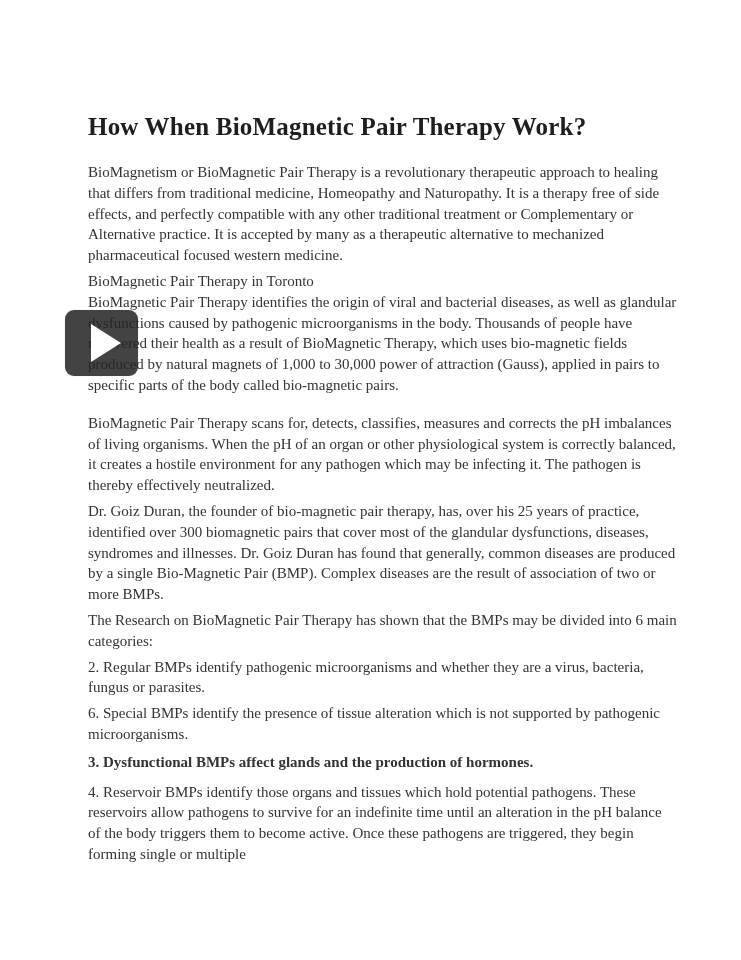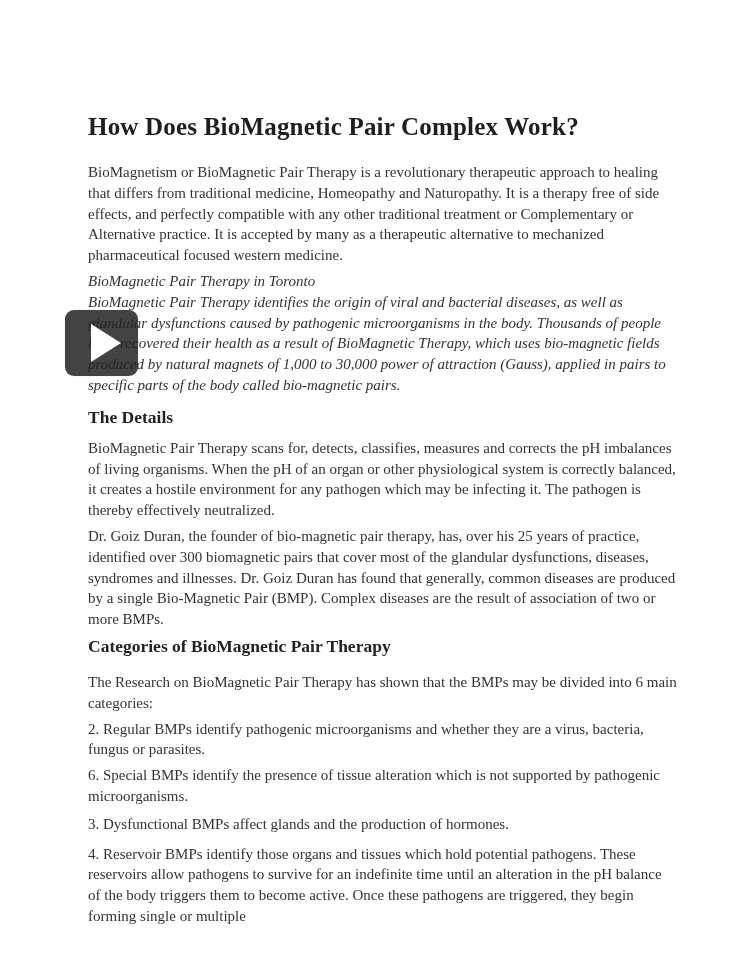--- a/index.html
+++ b/index.html
@@ -39,23 +39,23 @@
     line-height: 22px;
     font-weight: bold;
     color: #222222;
   }
   .doc h2.h-categories {
     margin-bottom: 15px;
   }
   .doc p, .doc .para {
     margin: 0 0 5px 0;
   }
-  .doc .para.m2 { margin-bottom: 10px; font-style: italic; }
+  .doc .para.m2 { margin-bottom: 17px; }
   .doc p.m7 { margin-bottom: 7px; }
-  .doc p.m9 { margin-bottom: 9px; }
+  .doc p.m9 { margin-bottom: 9px; font-weight: bold; }
   
   .play {
     position: absolute;
     left: 65px;
     top: 310px;
     width: 73px;
     height: 66px;
     background: rgba(36, 36, 36, 0.86);
     border: none;
     border-radius: 9px;
@@ -76,36 +76,34 @@
     border-left: 30px solid #ffffff;
   }
 </style>
 </head>
 <body>
 
 <div class="canvas">
 
   <div class="doc">
 
-    <h1>How Does BioMagnetic Pair Complex Work?</h1>
+    <h1>How When BioMagnetic Pair Therapy Work?</h1>
 
     <p>BioMagnetism or BioMagnetic Pair Therapy is a revolutionary therapeutic approach to healing that differs from traditional medicine, Homeopathy and Naturopathy. It is a therapy free of side effects, and perfectly compatible with any other traditional treatment or Complementary or Alternative practice. It is accepted by many as a therapeutic alternative to mechanized pharmaceutical focused western medicine.</p>
 
     <div class="para m2">
       <div>BioMagnetic Pair Therapy in Toronto</div>
       <div>BioMagnetic Pair Therapy identifies the origin of viral and bacterial diseases, as well as glandular dysfunctions caused by pathogenic microorganisms in the body. Thousands of people have recovered their health as a result of BioMagnetic Therapy, which uses bio-magnetic fields produced by natural magnets of 1,000 to 30,000 power of attraction (Gauss), applied in pairs to specific parts of the body called bio-magnetic pairs.</div>
     </div>
 
-    <h2>The Details</h2>
 
     <p>BioMagnetic Pair Therapy scans for, detects, classifies, measures and corrects the pH imbalances of living organisms. When the pH of an organ or other physiological system is correctly balanced, it creates a hostile environment for any pathogen which may be infecting it. The pathogen is thereby effectively neutralized.</p>
 
     <p>Dr. Goiz Duran, the founder of bio-magnetic pair therapy, has, over his 25 years of practice, identified over 300 biomagnetic pairs that cover most of the glandular dysfunctions, diseases, syndromes and illnesses. Dr. Goiz Duran has found that generally, common diseases are produced by a single Bio-Magnetic Pair (BMP). Complex diseases are the result of association of two or more BMPs.</p>
 
-    <h2 class="h-categories">Categories of BioMagnetic Pair Therapy</h2>
 
     <p>The Research on BioMagnetic Pair Therapy has shown that the BMPs may be divided into 6 main categories:</p>
 
     <p>2. Regular BMPs identify pathogenic microorganisms and whether they are a virus, bacteria, fungus or parasites.</p>
 
     <p class="m7">6. Special BMPs identify the presence of tissue alteration which is not supported by pathogenic microorganisms.</p>
 
     <p class="m9">3. Dysfunctional BMPs affect glands and the production of hormones.</p>
 
     <p>4. Reservoir BMPs identify those organs and tissues which hold potential pathogens. These reservoirs allow pathogens to survive for an indefinite time until an alteration in the pH balance of the body triggers them to become active. Once these pathogens are triggered, they begin forming single or multiple</p>

